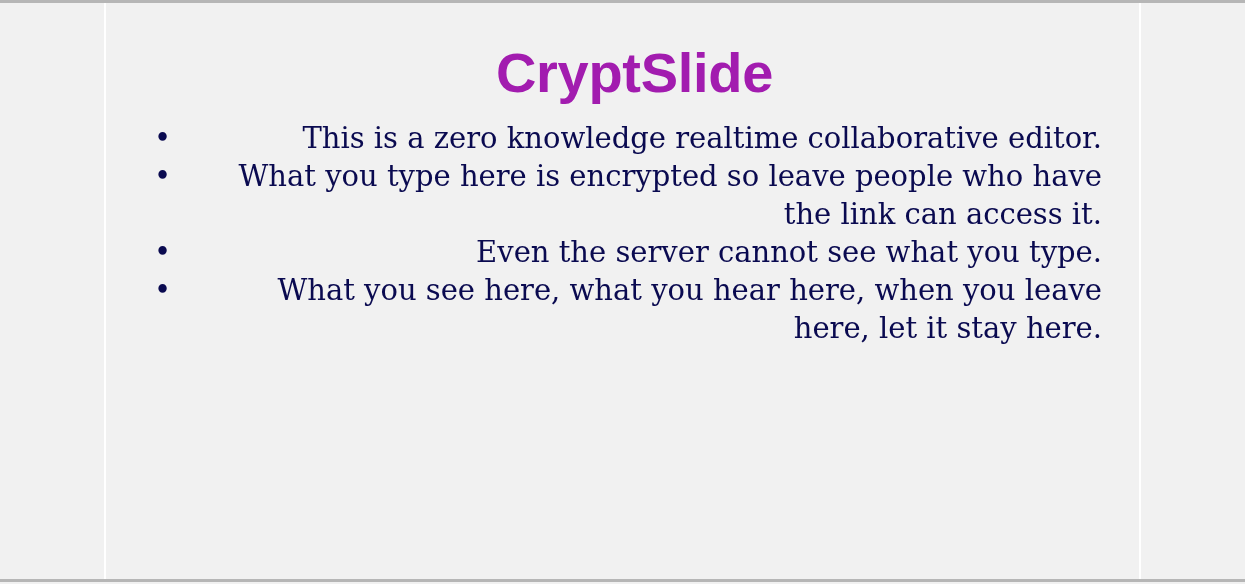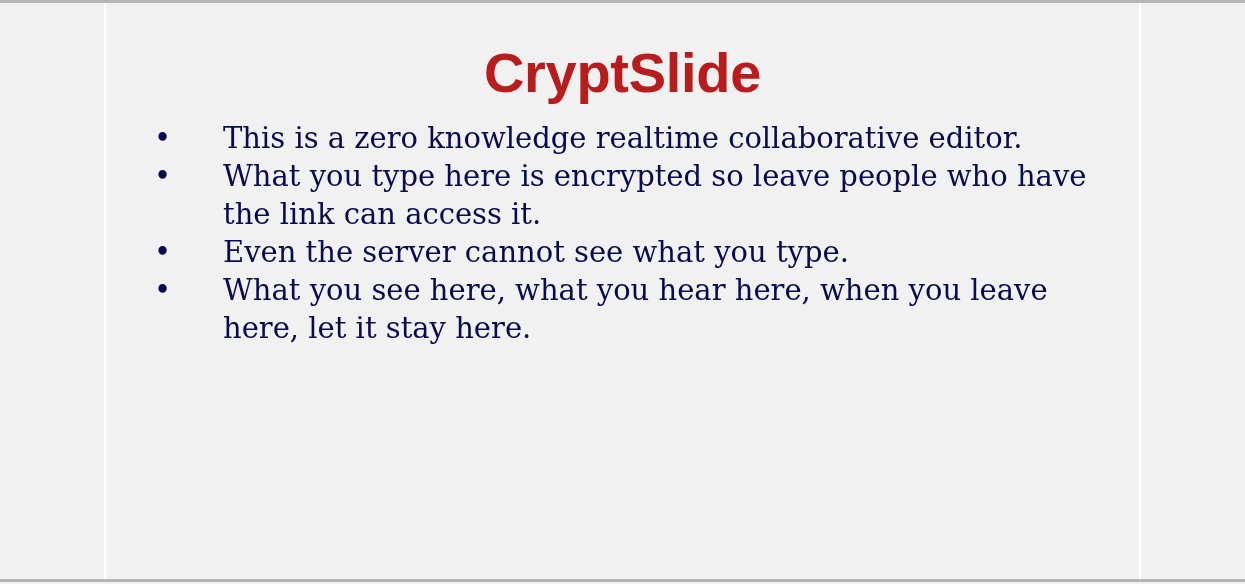--- a/index.html
+++ b/index.html
@@ -51,29 +51,29 @@
     box-sizing: border-box;
   }
   .slide-inner {
     position: relative;
     width: 100%;
     height: 100%;
     box-sizing: border-box;
   }
   .slide-title {
     position: absolute;
-    left: 0;
+    left: 12px;
     top: 39px;
     width: 100%;
     text-align: center;
     font-family: "Liberation Sans", sans-serif;
     font-weight: bold;
     font-size: 56px;
     line-height: 62px;
-    color: #b91c1c;
+    color: #a21caf;
     letter-spacing: -0.3px;
     white-space: nowrap;
   }
   .bullet-list {
     position: absolute;
     left: 44px;
     top: 116px;
     width: 952px;
     margin: 0;
     padding: 0;
@@ -96,20 +96,21 @@
     text-align: left;
     padding-left: 4px;
     font-family: "DejaVu Serif", "Liberation Serif", serif;
     font-size: 29px;
     line-height: 38px;
     color: #0a0a50;
     box-sizing: border-box;
   }
   .bullet-text {
     display: block;
+    text-align: right;
   }
 </style>
 </head>
 <body>
 
 <div class="viewport">
 
   <div class="rule-top"></div>
 
   <div class="slide-frame">

